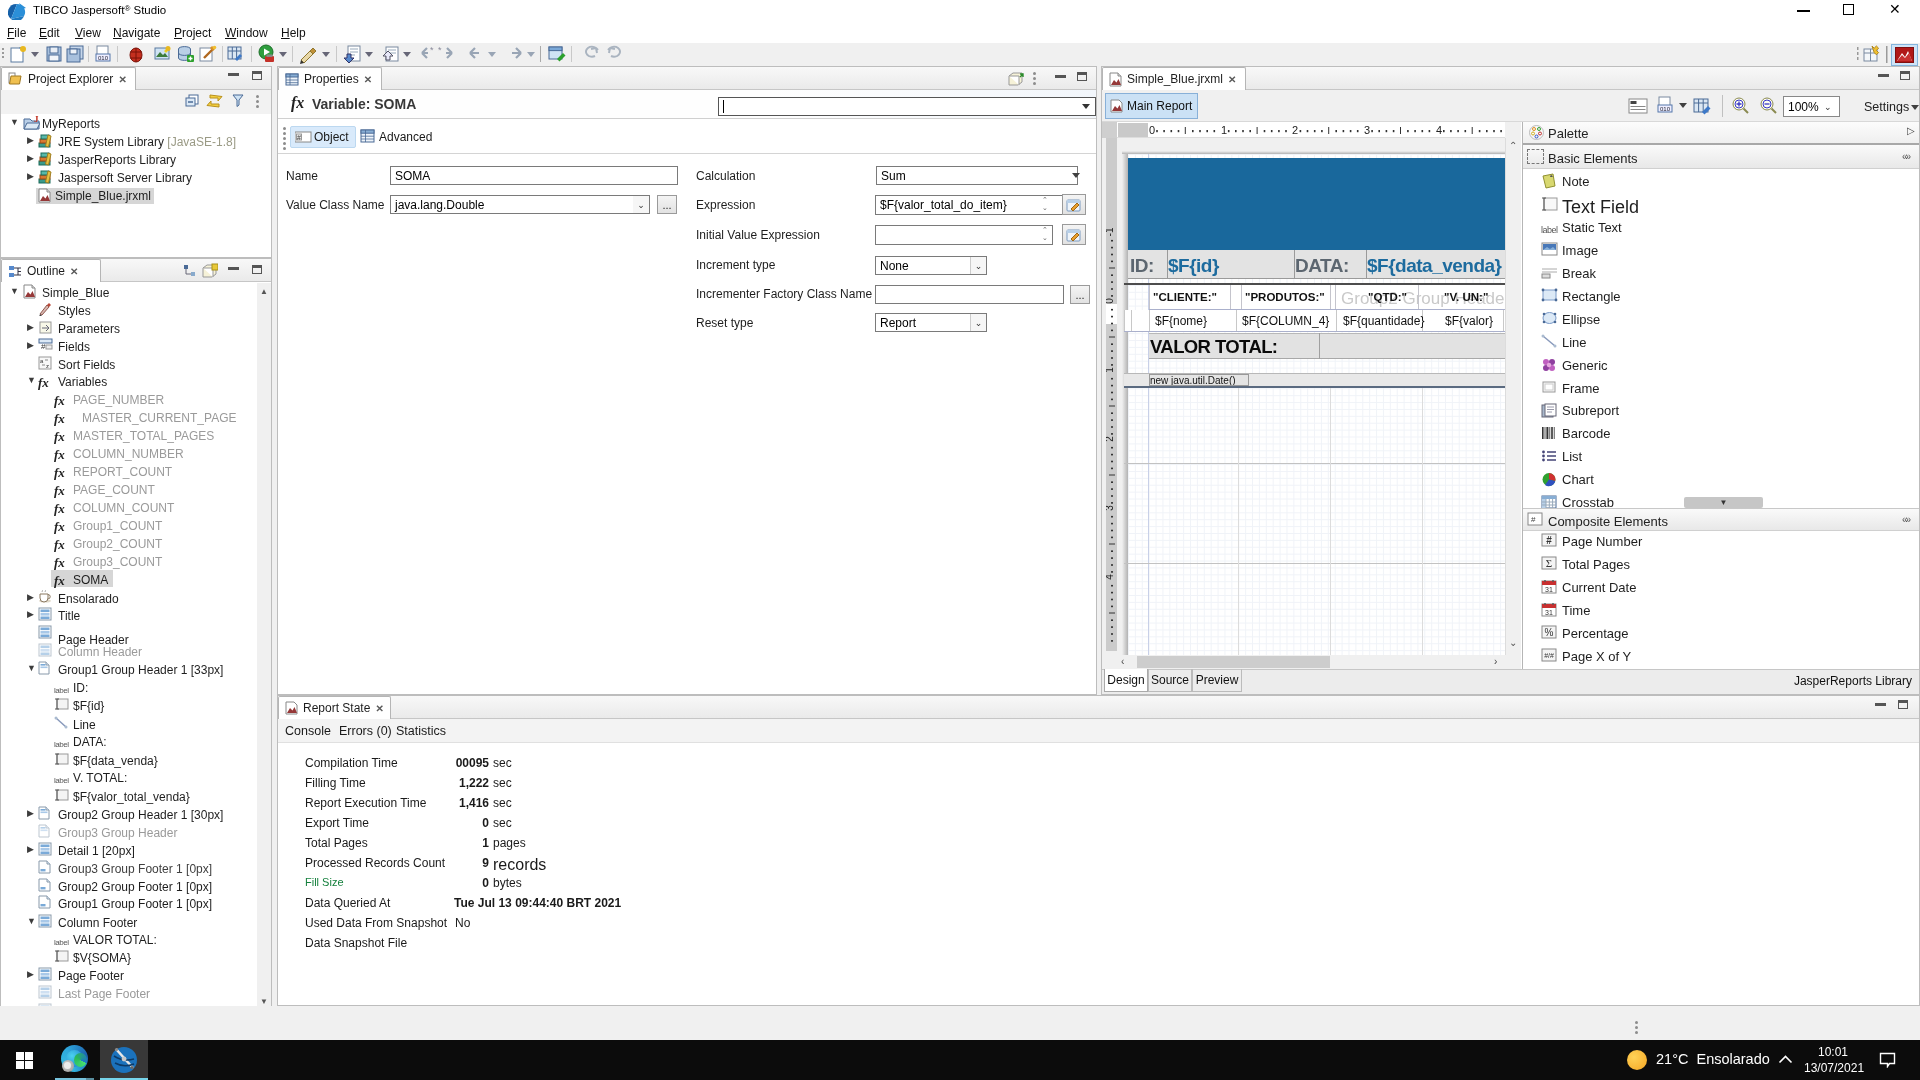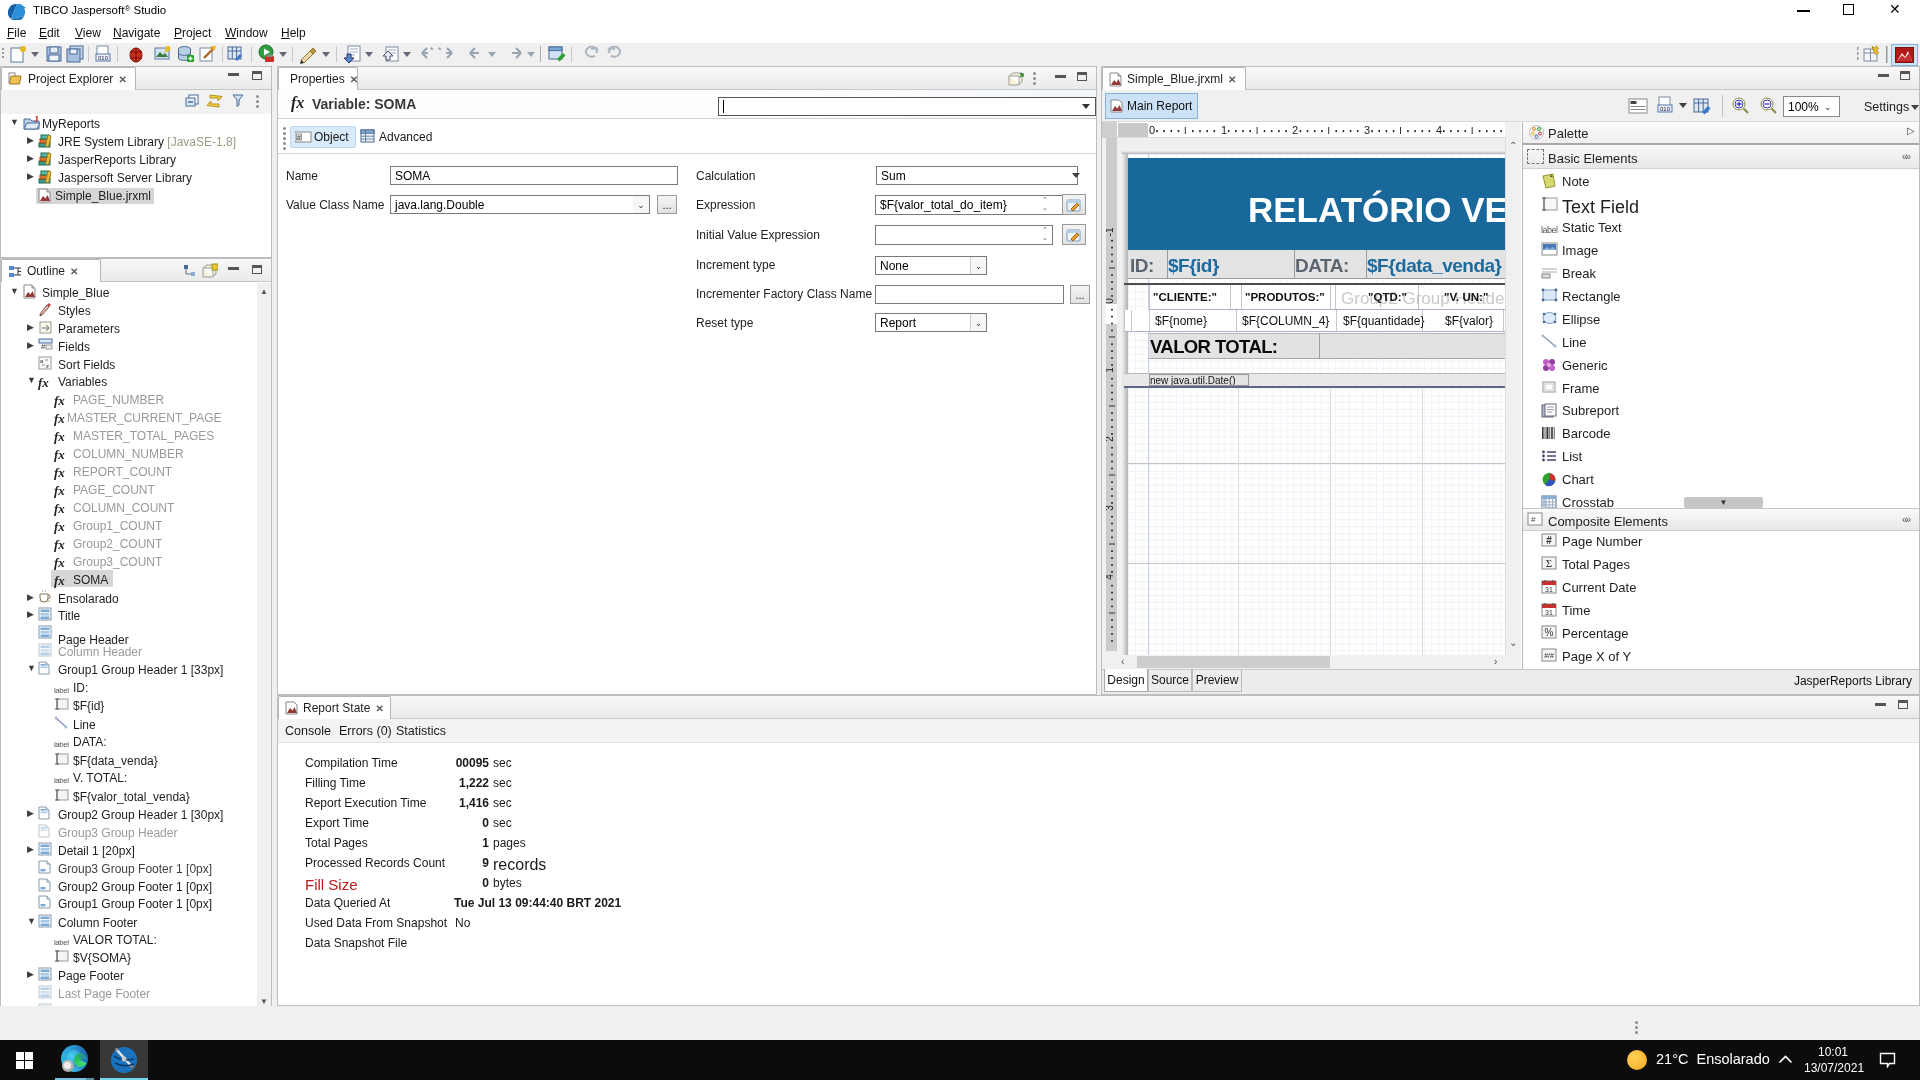--- a/index.html
+++ b/index.html
@@ -339,21 +339,21 @@
         <path d="M7 4 l3 0 M7 9 l-3 0" stroke="#888"></path>
       </svg>
     </div>
 <div class="row" style="left:57px;top:97px;color:#1e1e1e">Sort Fields</div>
 <div class="arr" style="left:26px;top:116px">▼</div>
 <div class="ab" style="left:37px;top:114px;width:16px;height:15px"><span style="font-family:'Liberation Serif',serif;font-style:italic;font-size:13px;color:#222;font-weight:bold">fx</span></div>
 <div class="row" style="left:57px;top:114px;color:#1e1e1e">Variables</div>
 <div class="ab" style="left:53px;top:132px;width:16px;height:15px"><span style="font-family:'Liberation Serif',serif;font-style:italic;font-size:13px;color:#222;font-weight:bold">fx</span></div>
 <div class="row" style="left:72px;top:132px;color:#9a9a9a">PAGE_NUMBER</div>
 <div class="ab" style="left:53px;top:150px;width:16px;height:15px"><span style="font-family:'Liberation Serif',serif;font-style:italic;font-size:13px;color:#222;font-weight:bold">fx</span></div>
-<div class="row" style="left:66px;top:150px;color:#9a9a9a">MASTER_CURRENT_PAGE</div>
+<div class="row" style="left:81px;top:150px;color:#9a9a9a">MASTER_CURRENT_PAGE</div>
 <div class="ab" style="left:53px;top:168px;width:16px;height:15px"><span style="font-family:'Liberation Serif',serif;font-style:italic;font-size:13px;color:#222;font-weight:bold">fx</span></div>
 <div class="row" style="left:72px;top:168px;color:#9a9a9a">MASTER_TOTAL_PAGES</div>
 <div class="ab" style="left:53px;top:186px;width:16px;height:15px"><span style="font-family:'Liberation Serif',serif;font-style:italic;font-size:13px;color:#222;font-weight:bold">fx</span></div>
 <div class="row" style="left:72px;top:186px;color:#9a9a9a">COLUMN_NUMBER</div>
 <div class="ab" style="left:53px;top:204px;width:16px;height:15px"><span style="font-family:'Liberation Serif',serif;font-style:italic;font-size:13px;color:#222;font-weight:bold">fx</span></div>
 <div class="row" style="left:72px;top:204px;color:#9a9a9a">REPORT_COUNT</div>
 <div class="ab" style="left:53px;top:222px;width:16px;height:15px"><span style="font-family:'Liberation Serif',serif;font-style:italic;font-size:13px;color:#222;font-weight:bold">fx</span></div>
 <div class="row" style="left:72px;top:222px;color:#9a9a9a">PAGE_COUNT</div>
 <div class="ab" style="left:53px;top:240px;width:16px;height:15px"><span style="font-family:'Liberation Serif',serif;font-style:italic;font-size:13px;color:#222;font-weight:bold">fx</span></div>
 <div class="row" style="left:72px;top:240px;color:#9a9a9a">COLUMN_COUNT</div>
@@ -546,21 +546,21 @@
         <rect x="2.5" y="2.5" width="9" height="2.6" fill="#7aaad8"></rect>
         <rect x="2.5" y="6" width="9" height="2.6" fill="#a8c8e8"></rect>
         <rect x="2.5" y="9.5" width="9" height="2.6" fill="#7aaad8"></rect>
       </svg>
     </div>
 <div class="row" style="left:57px;top:744px;color:#9a9a9a">Summary</div>
 </div>
 
 <div class="panel" id="props" style="left:277px;top:66px;width:820px;height:629px">
 <div class="tabstrip" style="left:0;top:0;width:818px;height:23px"></div>
-<div class="tab" style="left:0;top:0;width:80px;height:23px">
+<div class="tab" style="left:0;top:0;width:104px;height:23px">
 <svg width="14" height="13" viewBox="0 0 14 13">
         <rect x="1" y="1" width="12" height="11" fill="#eef4fa" stroke="#4a6a96"></rect>
         <rect x="1" y="1" width="12" height="3" fill="#88aed4" stroke="#4a6a96"></rect>
         <path d="M5 1 v11 M1 7 h12 M1 9.7 h12" stroke="#4a6a96" stroke-width="0.8"></path>
       </svg>
 Properties <span class="x">✕</span></div>
 <div class="ab" style="left:730px;top:5px;width:16px;height:14px">
 <svg width="16" height="14" viewBox="0 0 16 14">
         <path d="M1 4 l4-3 h9 v9 l-4 3 h-9z" fill="#f6f2d8" stroke="#999"></path>
         <path d="M1 4 h10 v9" fill="#fff" stroke="#999"></path>
@@ -831,21 +831,20 @@
 <div class="ab" style="left:20px;top:87px;width:6px;height:501px;background:linear-gradient(90deg,#f0f0f0,#b2b2b2)"></div>
 <div class="ab" style="left:20px;top:84px;width:383px;height:3px;background:linear-gradient(#f0f0f0,#b2b2b2)"></div>
 <div class="ab" style="left:26px;top:87px;width:377px;height:501px;background:#fff;background-image:linear-gradient(#f0f3f8 1px,transparent 1px),linear-gradient(90deg,#f0f3f8 1px,transparent 1px);background-size:6.9px 6.9px"></div>
 <div class="ab" style="left:46px;top:87px;width:1px;height:501px;background:#c8d0e8"></div>
 <div class="ab" style="left:22px;top:396px;width:381px;height:1px;background:#c2c2c2"></div>
 <div class="ab" style="left:22px;top:496px;width:381px;height:1px;background:#c2c2c2"></div>
 <div class="ab" style="left:136px;top:320px;width:1px;height:268px;background:#dcdcdc"></div>
 <div class="ab" style="left:228px;top:320px;width:1px;height:268px;background:#dcdcdc"></div>
 <div class="ab" style="left:320px;top:320px;width:1px;height:268px;background:#dcdcdc"></div>
 <div class="ab" style="left:26px;top:91px;width:377px;height:92px;background:#19689c"></div>
-<div class="ab" style="left:146px;top:123px;font-size:35px;font-weight:bold;color:#fff;white-space:nowrap;width:257px;overflow:hidden">RELATÓRIO VE</div>
 <div class="ab" style="left:26px;top:183px;width:377px;height:29px;background:#e3e3e3;border-bottom:1px solid #9a9a9a"></div>
 <div class="ab" style="left:65px;top:183px;width:1px;height:29px;background:#9a9a9a"></div>
 <div class="ab" style="left:192px;top:183px;width:1px;height:29px;background:#9a9a9a"></div>
 <div class="ab" style="left:264px;top:183px;width:1px;height:29px;background:#9a9a9a"></div>
 <div class="ab" style="left:28px;top:188px;font-size:19px;font-weight:bold;color:#5c6670;letter-spacing:-0.5px">ID:</div>
 <div class="ab" style="left:66px;top:188px;font-size:19px;font-weight:bold;color:#1d6b9e;letter-spacing:-0.5px">$F{id}</div>
 <div class="ab" style="left:193px;top:188px;font-size:19px;font-weight:bold;color:#5c6670;letter-spacing:-0.5px">DATA:</div>
 <div class="ab" style="left:265px;top:188px;font-size:19px;font-weight:bold;color:#1d6b9e;letter-spacing:-0.5px;white-space:nowrap;width:137px;overflow:hidden">$F{data_venda}</div>
 <div class="ab" style="left:22px;top:216px;width:381px;height:2px;background:#4d4d4d"></div>
 <div class="ab" style="left:47px;top:218px;width:356px;height:25px;background:#fff"></div>
@@ -1114,21 +1113,21 @@
 <div class="ab" style="left:215px;top:100px;font-size:12px;color:#1a1a1a">sec</div>
 <div class="ab" style="left:27px;top:120px;font-size:12px;color:#1a1a1a">Export Time</div>
 <div class="ab" style="left:111px;top:120px;width:100px;text-align:right;font-size:12px;font-weight:bold;color:#1a1a1a">0</div>
 <div class="ab" style="left:215px;top:120px;font-size:12px;color:#1a1a1a">sec</div>
 <div class="ab" style="left:27px;top:140px;font-size:12px;color:#1a1a1a">Total Pages</div>
 <div class="ab" style="left:111px;top:140px;width:100px;text-align:right;font-size:12px;font-weight:bold;color:#1a1a1a">1</div>
 <div class="ab" style="left:215px;top:140px;font-size:12px;color:#1a1a1a">pages</div>
 <div class="ab" style="left:27px;top:160px;font-size:12px;color:#1a1a1a">Processed Records Count</div>
 <div class="ab" style="left:111px;top:160px;width:100px;text-align:right;font-size:12px;font-weight:bold;color:#1a1a1a">9</div>
 <div class="ab" style="left:215px;top:160px;font-size:16px;color:#1a1a1a">records</div>
-<div class="ab" style="left:27px;top:180px;font-size:15px;color:#b91c1c">Fill Size</div>
+<div class="ab" style="left:27px;top:180px;font-size:11px;color:#15803d">Fill Size</div>
 <div class="ab" style="left:111px;top:180px;width:100px;text-align:right;font-size:12px;font-weight:bold;color:#1a1a1a">0</div>
 <div class="ab" style="left:215px;top:180px;font-size:12px;color:#1a1a1a">bytes</div>
 <div class="ab" style="left:27px;top:200px;font-size:12px;color:#1a1a1a">Data Queried At</div>
 <div class="ab" style="left:176px;top:200px;font-size:12px;font-weight:bold;color:#1a1a1a">Tue Jul 13 09:44:40 BRT 2021</div>
 <div class="ab" style="left:27px;top:220px;font-size:12px;color:#1a1a1a">Used Data From Snapshot</div>
 <div class="ab" style="left:177px;top:220px;font-size:12px;color:#1a1a1a">No</div>
 <div class="ab" style="left:27px;top:240px;font-size:12px;color:#1a1a1a">Data Snapshot File</div>
 </div>
 
 <div class="ab" style="left:0;top:1006px;width:1920px;height:34px;background:#f0f0f0"></div>

